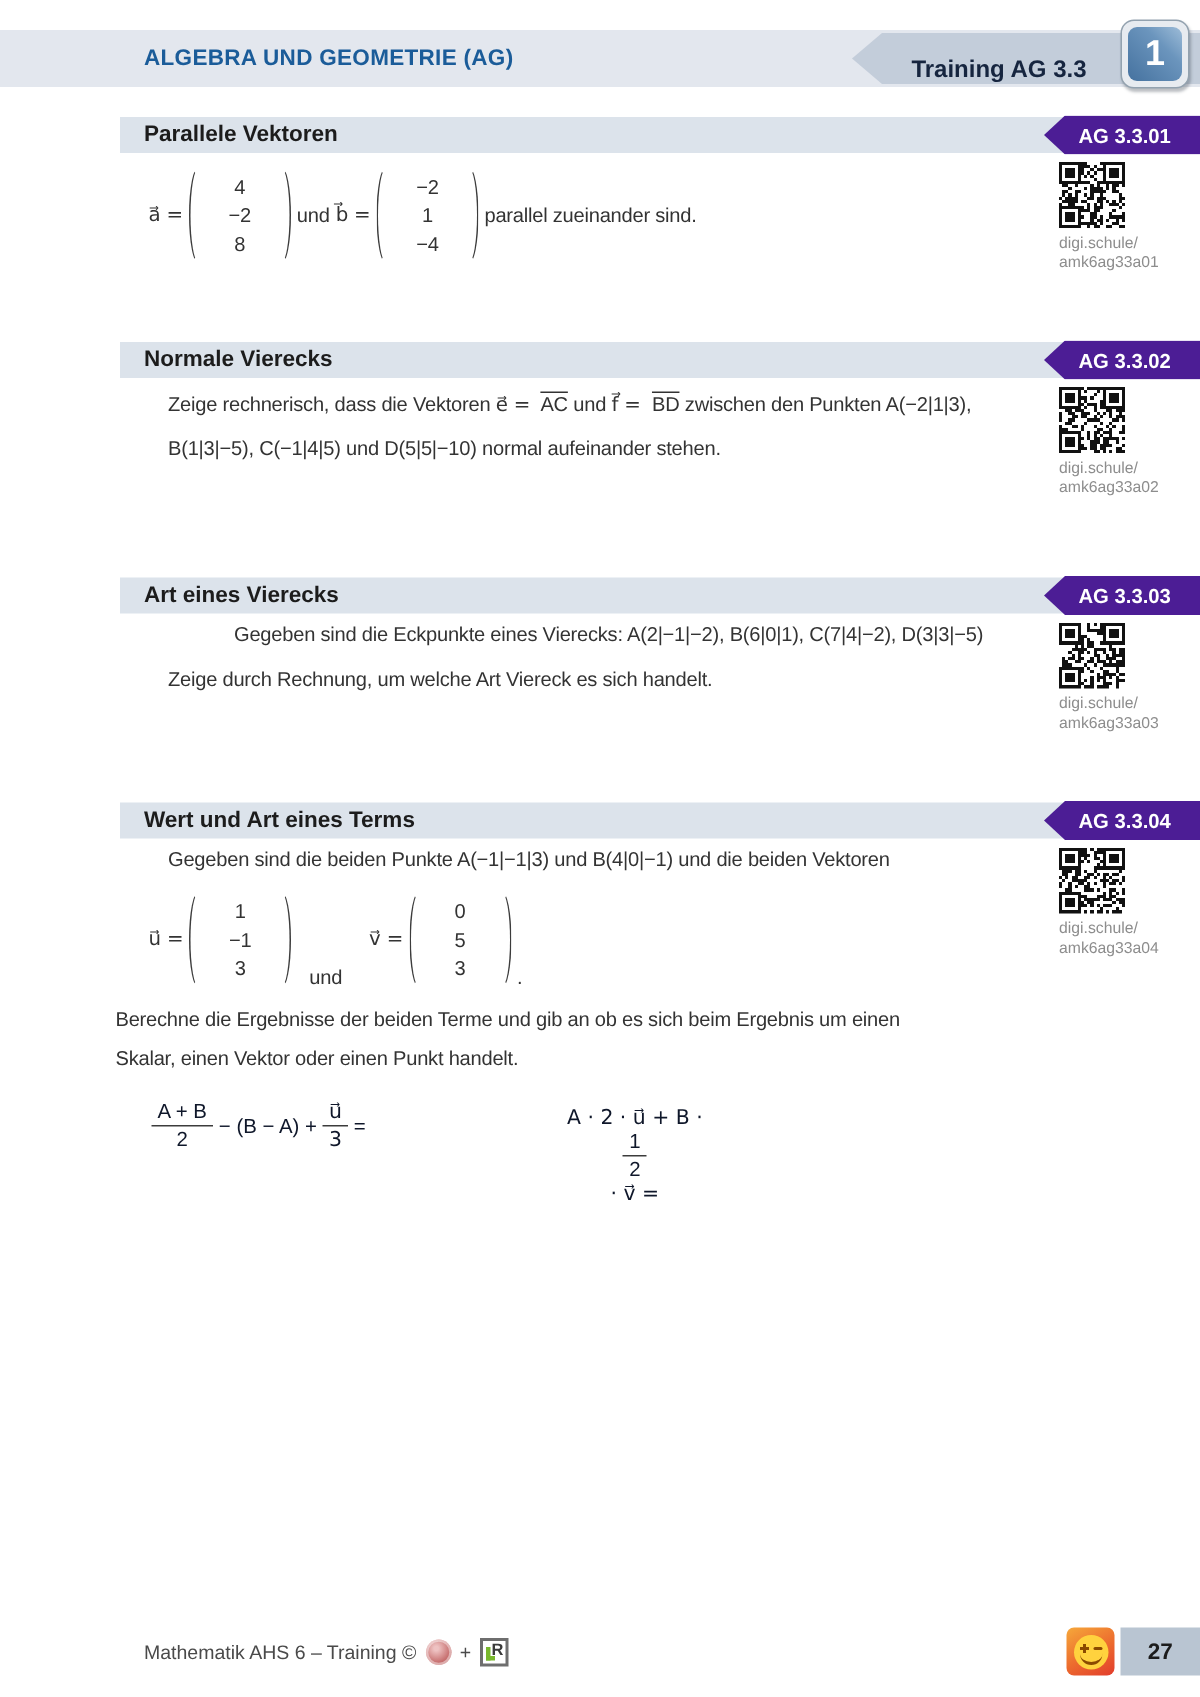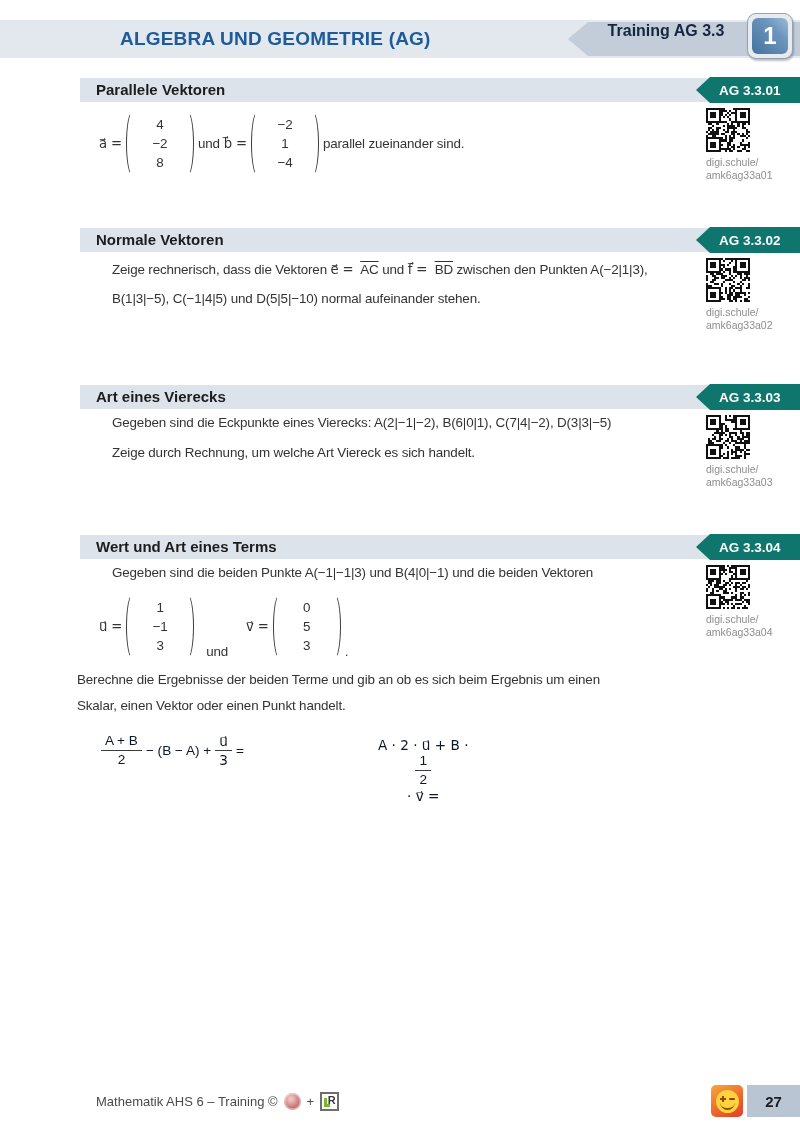--- a/index.html
+++ b/index.html
@@ -2,41 +2,41 @@
 <html><head>
 <meta charset="utf-8">
 <style>
   html,body{margin:0;padding:0;background:#fff;}
   #page{position:relative;width:800px;height:1131px;background:#fff;overflow:hidden;
         font-family:"Liberation Sans",sans-serif;color:#333;}
 
   
   .header-bar{position:absolute;left:0;top:20px;width:800px;height:38px;background:#e3e7ee;}
   .page-title{position:absolute;left:96px;top:20px;height:38px;line-height:38px;
-              font-size:19px;font-weight:bold;color:#1b5c99;letter-spacing:.2px;margin-left:24px;}
+              font-size:15px;font-weight:bold;color:#1b5c99;letter-spacing:.2px;}
   .training-badge{position:absolute;right:0;top:22px;width:232px;height:34px;background:#c3cdda;
               clip-path:polygon(0 50%,20px 0,100% 0,100% 100%,20px 100%);
-              display:flex;align-items:flex-start;justify-content:center;
+              display:flex;align-items:flex-end;justify-content:center;
               padding:0 62px 0 26px;box-sizing:border-box;
               font-size:16px;font-weight:bold;color:#16253f;}
   .chapter-key{position:absolute;right:7px;top:13px;width:46px;height:46px;background:#e7ebf0;
               border:1px solid #93a2af;border-radius:9px;box-sizing:border-box;padding:4px;
               box-shadow:1px 2px 2px rgba(60,70,80,.35);}
   .chapter-key .key-inner{width:100%;height:100%;border-radius:6px;
               background:linear-gradient(225deg,#9dbcd8 0%,#6b95bd 35%,#45729f 100%);
               display:flex;align-items:center;justify-content:center;
               color:#fff;font-size:24px;font-weight:bold;}
 
   
   .section{position:absolute;left:0;width:800px;}
   #sec1{top:78px;} #sec2{top:228px;} #sec3{top:385px;} #sec4{top:535px;}
   .sec-bar{position:absolute;left:80px;width:720px;height:24px;background:#dce3eb;}
   .sec-title{position:absolute;left:96px;top:0;height:37px;line-height:24px;
              font-size:15px;font-weight:bold;color:#1c1c1c;}
-  .sec-badge{position:absolute;right:0;top:-1px;width:104px;height:26px;background:#0f766e;
+  .sec-badge{position:absolute;right:0;top:-1px;width:104px;height:26px;background:#4c1d95;
              clip-path:polygon(0 50%,14px 0,100% 0,100% 100%,14px 100%);
              display:flex;align-items:center;box-sizing:border-box;padding-left:23px;
              color:#fff;font-size:13.5px;font-weight:bold;}
   .qr-box{position:absolute;left:706px;top:30px;width:44px;height:44px;}
   .qr-caption{position:absolute;left:706px;top:78px;width:92px;
               font-size:10.5px;line-height:13px;color:#8d8d8d;}
 
   .task{font-size:13.4px;color:#333;letter-spacing:-.15px;}
   .task-line{position:absolute;left:112px;white-space:nowrap;}
 
@@ -365,21 +365,21 @@
           <span>−4</span>
         </span>
         <span class="vparen r"></span>
       </span>
       <span>parallel zueinander sind.</span>
     </div>
   </div>
 
   <div class="section" id="sec2">
     <div class="sec-bar"></div>
-    <div class="sec-title">Normale Vektoren</div>
+    <div class="sec-title">Normale Vierecks</div>
     <div class="sec-badge">
       <span>AG 3.3.02</span>
     </div>
     <div class="qr-box"><svg viewBox="0 0 21 21" width="100%" height="100%" shape-rendering="crispEdges" fill="#111">
           <rect x="0" y="0" width="1" height="1"></rect>
           <rect x="1" y="0" width="1" height="1"></rect>
           <rect x="2" y="0" width="1" height="1"></rect>
           <rect x="3" y="0" width="1" height="1"></rect>
           <rect x="4" y="0" width="1" height="1"></rect>
           <rect x="5" y="0" width="1" height="1"></rect>
@@ -868,21 +868,21 @@
           <rect x="12" y="20" width="1" height="1"></rect>
           <rect x="13" y="20" width="1" height="1"></rect>
           <rect x="14" y="20" width="1" height="1"></rect>
           <rect x="15" y="20" width="1" height="1"></rect>
           <rect x="18" y="20" width="1" height="1"></rect>
         </svg></div>
     <div class="qr-caption">
       <div>digi.schule/</div>
       <div>amk6ag33a03</div>
     </div>
-    <div class="task-line task" style="top:30px;">Gegeben sind die Eckpunkte eines Vierecks:  A(2|−1|−2), B(6|0|1), C(7|4|−2), D(3|3|−5)</div>
+    <div class="task-line task" style="top:30px;margin-left:44px;">Gegeben sind die Eckpunkte eines Vierecks:  A(2|−1|−2), B(6|0|1), C(7|4|−2), D(3|3|−5)</div>
     <div class="task-line task" style="top:60px;">Zeige durch Rechnung, um welche Art Viereck es sich handelt.</div>
   </div>
 
   <div class="section" id="sec4">
     <div class="sec-bar"></div>
     <div class="sec-title">Wert und Art eines Terms</div>
     <div class="sec-badge">
       <span>AG 3.3.04</span>
     </div>
     <div class="qr-box"><svg viewBox="0 0 21 21" width="100%" height="100%" shape-rendering="crispEdges" fill="#111">

